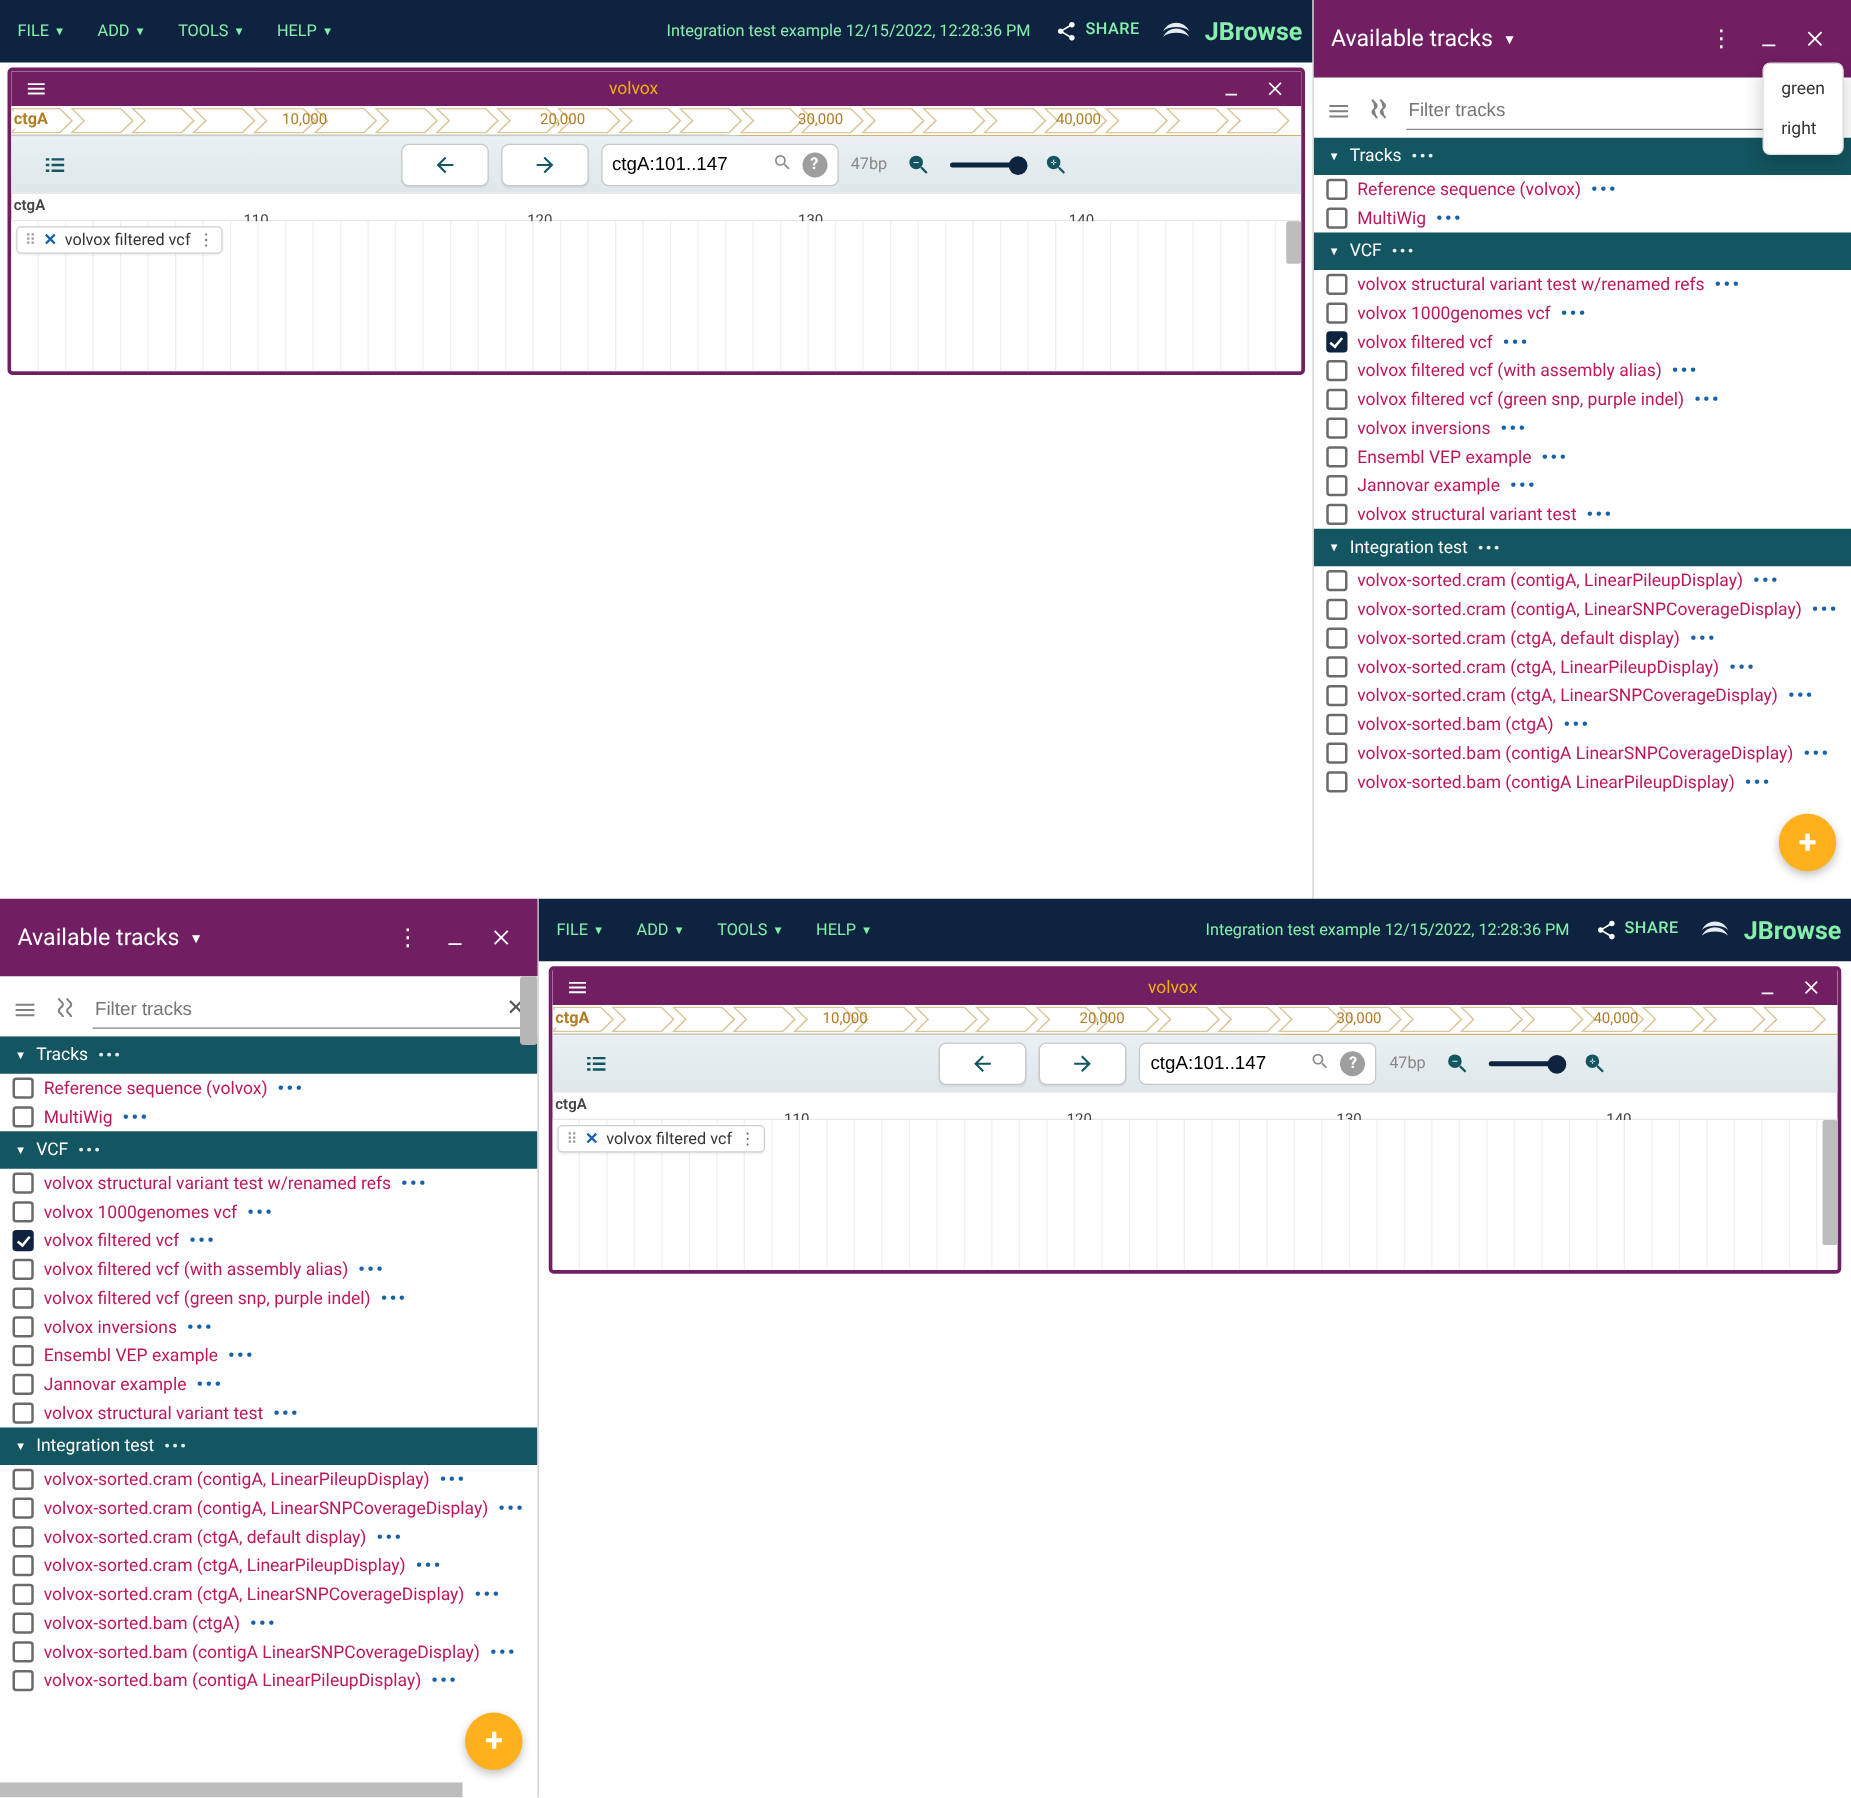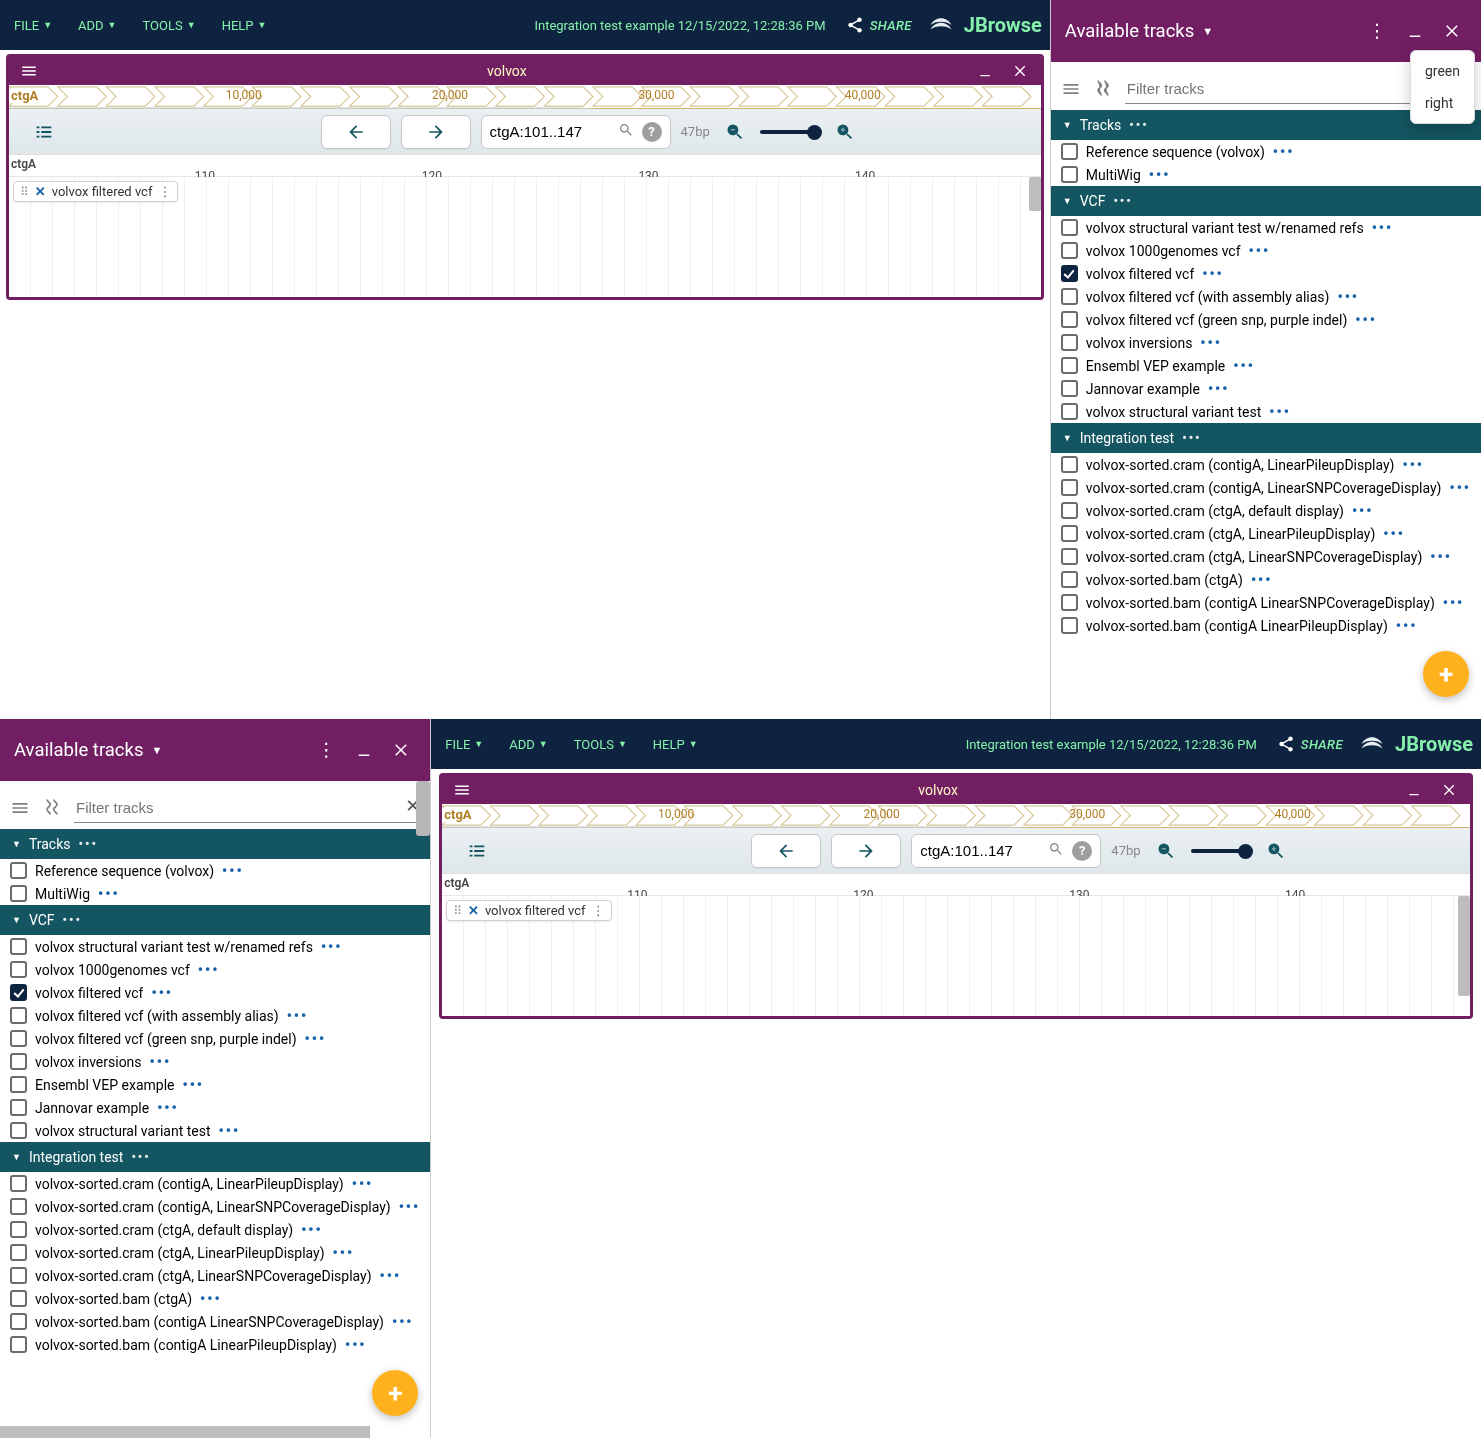--- a/index.html
+++ b/index.html
@@ -30,21 +30,21 @@
     display: flex;
     align-items: center;
     padding: 0 8px;
     gap: 14px;
     font-size: 13px;
     position: relative;
   }
   .topbar .menu-item { display: inline-flex; align-items: center; gap: 4px; padding: 4px 6px; cursor: pointer; }
   .topbar .menu-item .caret { font-size: 9px; }
   .topbar .title { flex: 0 0 auto; margin-left: auto; margin-right: 6px; white-space: nowrap; max-width: 360px; overflow: hidden; text-overflow: clip; }
-  .topbar .share { display: inline-flex; align-items: center; gap: 6px; font-weight: 500; letter-spacing: .4px; font-style: italic; }
+  .topbar .share { display: inline-flex; align-items: flex-start; gap: 6px; font-weight: 500; letter-spacing: .4px; }
   .logo { margin-left: auto; display: inline-flex; align-items: center; gap: 8px; font-weight: 700; font-size: 20px; }
   .logo svg { fill: #dfe6ee; }
 
   
   .main-pane { flex: 1 1 auto; display: flex; flex-direction: column; min-width: 0; }
   .side-pane { flex: 0 0 400px; display: flex; flex-direction: column; border-left: 1px solid #ccc; }
 
   
   .side-header {
     height: 62px;
@@ -91,40 +91,40 @@
   }
   .track-row .chk {
     width: 17px; height: 17px; border: 2px solid #6b6b6b; border-radius: 3px;
     flex: 0 0 auto; display: inline-flex; align-items: center; justify-content: center;
     background: #fff;
   }
   .track-row .chk.checked { background: #0d233f; border-color: #0d233f; }
   .track-row .chk.checked::after {
     content: ""; width: 4px; height: 8px; border: solid #fff; border-width: 0 2.5px 2.5px 0; transform: rotate(40deg); margin-top: -2px;
   }
-  .track-row .lbl { color: #000000; overflow: hidden; text-overflow: ellipsis; }
+  .track-row .lbl { color: #be185d; overflow: hidden; text-overflow: ellipsis; }
   .track-dots { color: #1661a8; font-weight: 900; letter-spacing: 2px; cursor: pointer; }
 
   
   .fab {
     position: absolute; right: 12px; bottom: 22px;
     width: 46px; height: 46px; border-radius: 50%;
     background: #ffb11d; color: #fff; font-size: 26px; font-weight: 700;
     display: flex; align-items: center; justify-content: center;
     box-shadow: 0 3px 8px rgba(0,0,0,.25); cursor: pointer;
   }
   .side-body { position: relative; flex: 1 1 auto; display: flex; flex-direction: column; overflow: hidden; }
   .side-scroll { position: absolute; right: 0; top: 0; width: 14px; height: 100%; background: transparent; }
   .side-scroll .thumb { position: absolute; top: 0; width: 100%; height: 55px; background: #b6b6b6; border-radius: 3px; }
 
   
   .view-wrap { margin: 4px 6px; border: 3px solid #721e63; border-radius: 4px; overflow: hidden; background: #fff; }
   .view-wrap.bottom-view { margin: 4px 8px; }
   .view-titlebar {
-    height: 28px; background: #721e63; color: #fef9c3; display: flex; align-items: center; padding: 0 6px;
+    height: 28px; background: #721e63; color: #eab308; display: flex; align-items: center; padding: 0 6px;
     font-size: 14px; gap: 8px;
   }
   .view-titlebar .title-center { flex: 1; text-align: center; }
   .view-titlebar .hamb { color: #fff; }
 
   
   .ruler-row { height: 24px; position: relative; border-bottom: 1px solid #d4b16a; background: #fff; overflow: hidden; }
   .ruler-row .refname {
     position: absolute; left: 2px; top: 3px; background: #fff; color: #b07d23; font-weight: 700; font-size: 13px;
     padding-right: 8px;

